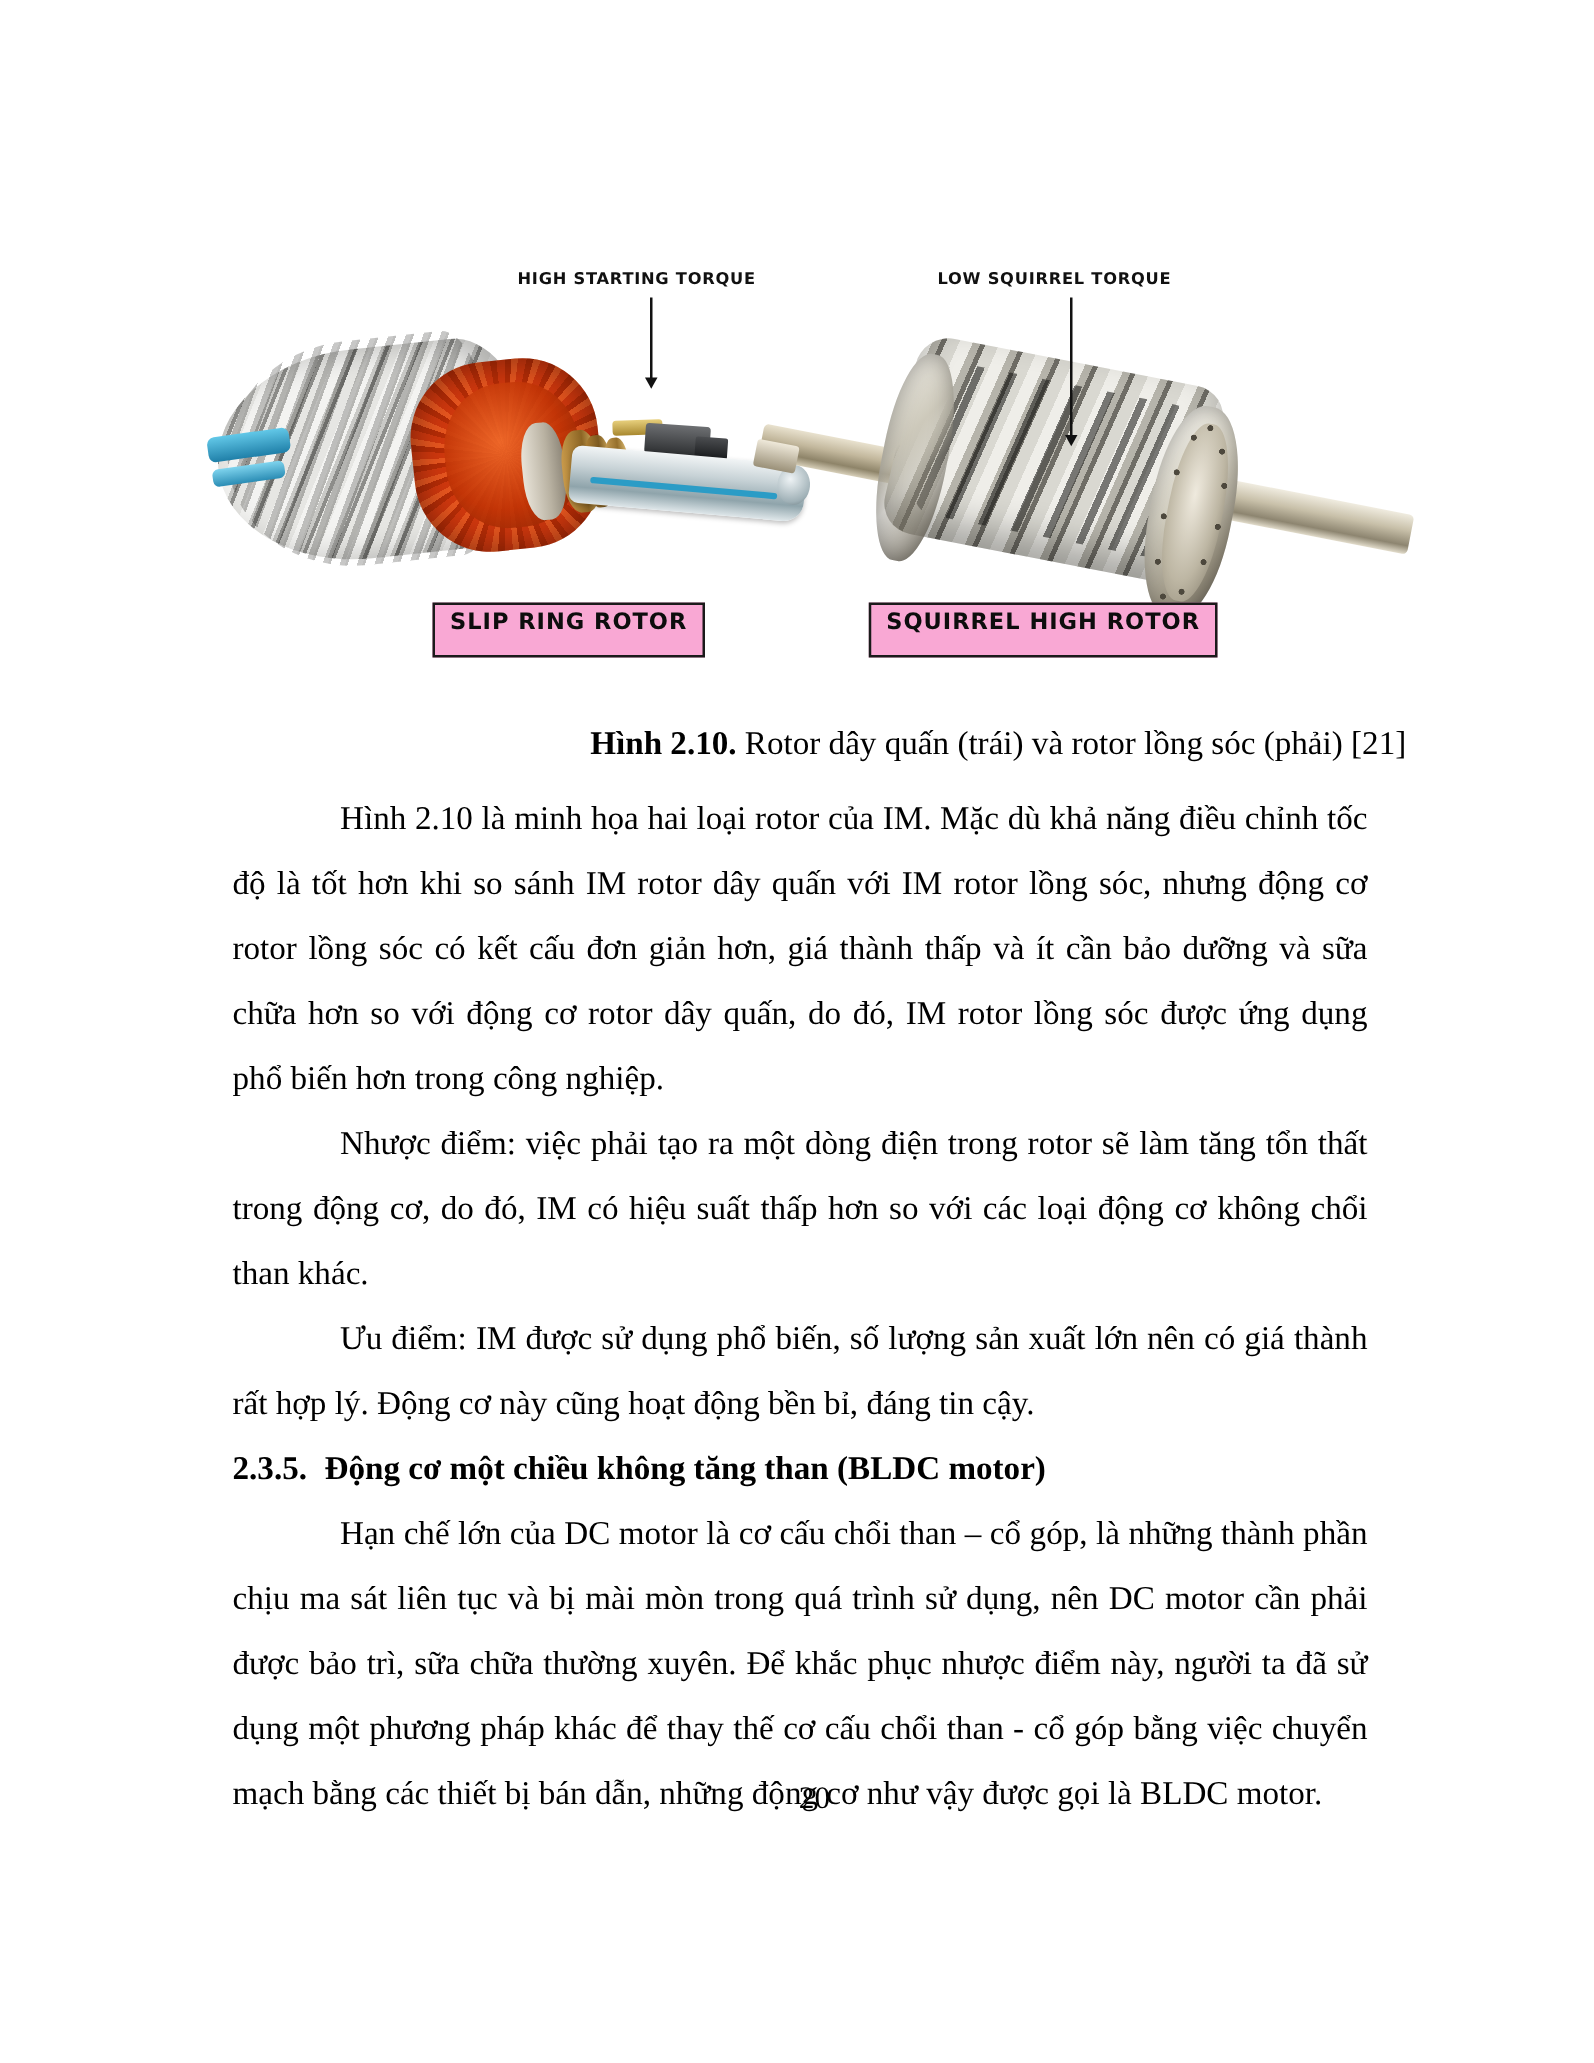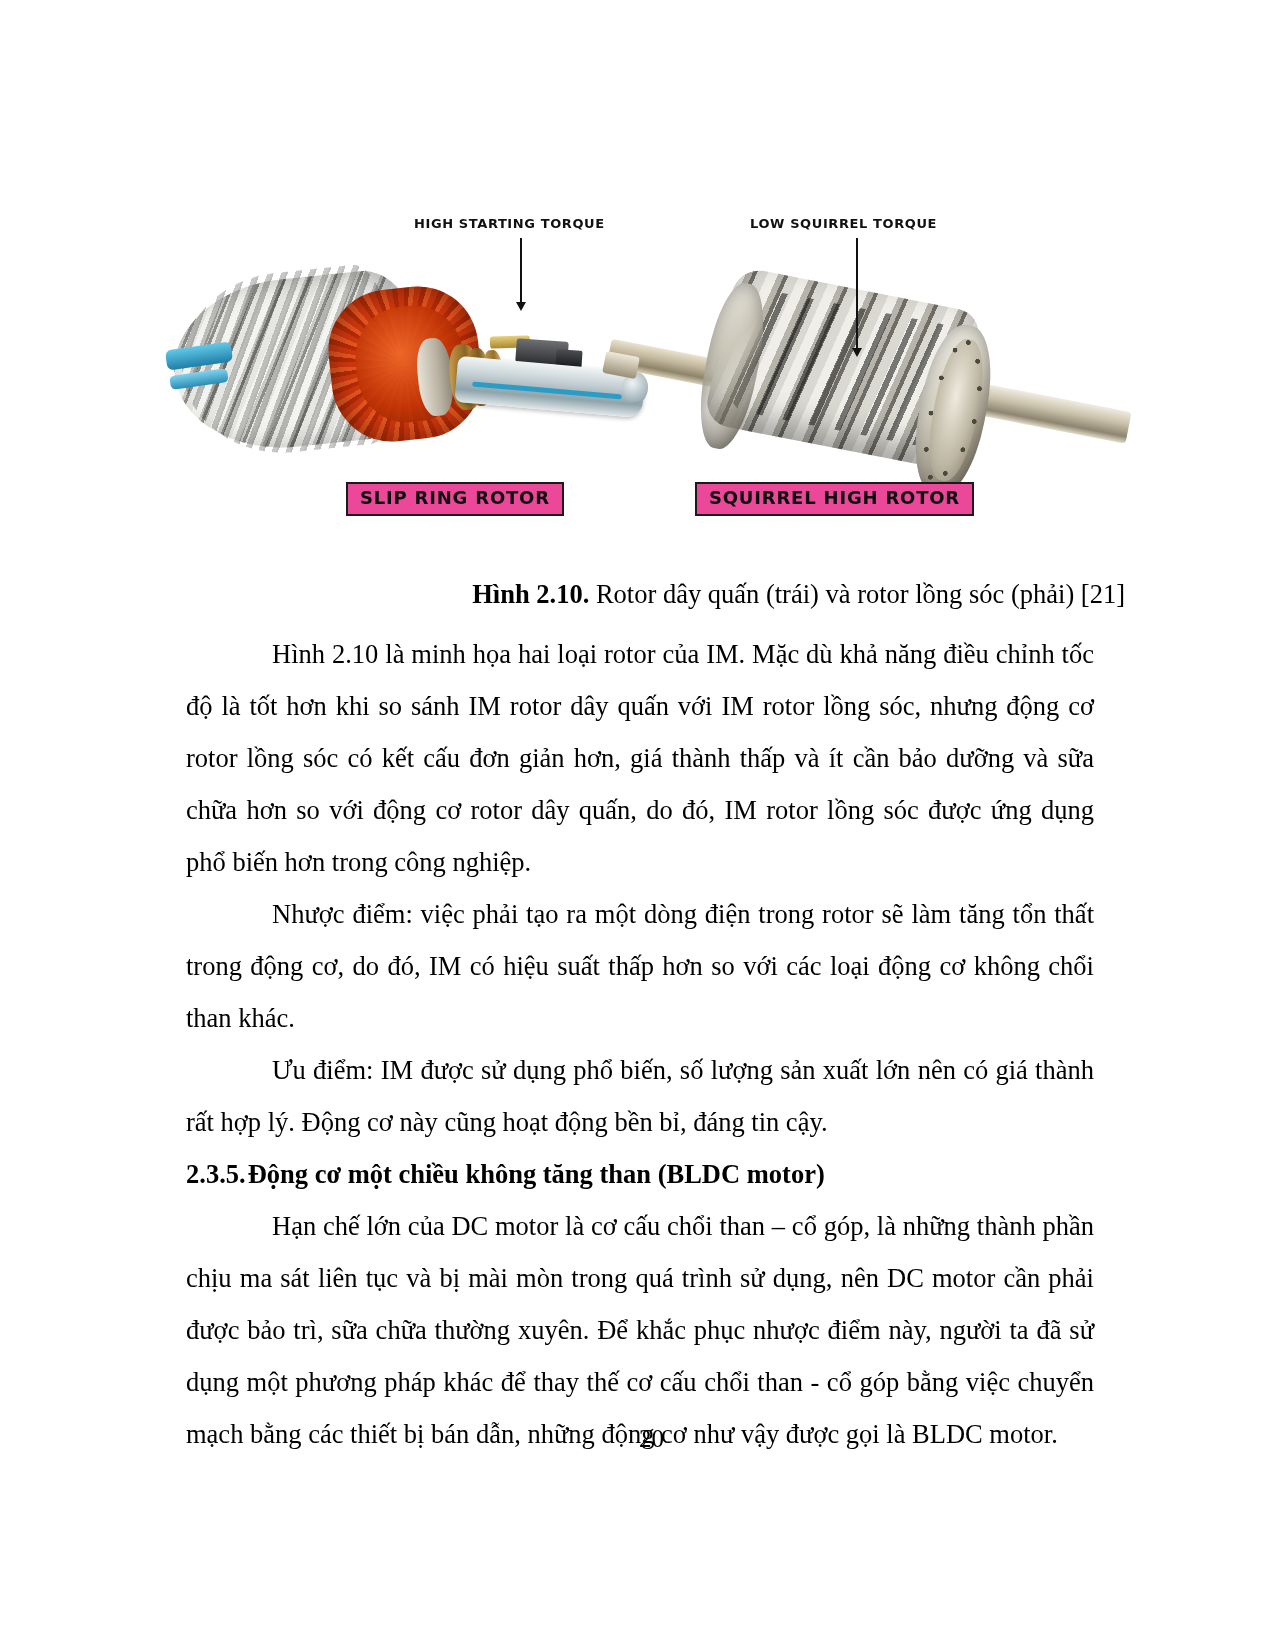--- a/index.html
+++ b/index.html
@@ -56,27 +56,27 @@
     border-left: 5px solid transparent;
     border-right: 5px solid transparent;
     border-top: 9px solid #111;
   }
   .leader-head-left  { left: 366px; top: 106px; }
   .leader-head-right { left: 702px; top: 152px; }
 
   .label-box {
     position: absolute;
     border: 2px solid #1a1a1a;
-    padding: 4px 12px 5px 12px;
+    padding: 4px 12px 15px 12px;
     font-family: "DejaVu Sans", sans-serif;
     font-weight: bold;
     font-size: 18px;
     letter-spacing: 0.8px;
     color: #0d0d0d;
-    background: #ec4899;
+    background: #f9a8d4;
     white-space: nowrap;
     line-height: 1.15;
   }
   .label-left  { left: 196px; top: 286px; }
   .label-right { left: 545px; top: 286px; }
 
   
   .art { position: absolute; }
 
   .wound {
@@ -330,21 +330,21 @@
   .body p.noindent { text-indent: 0; }
 
   .heading {
     margin: 0;
     font-weight: bold;
     text-indent: 0;
     text-align: left;
     font-size: 26.5px;
     line-height: 52px;
   }
-  .heading .num { margin-right: 2px; }
+  .heading .num { margin-right: 14px; }
 
   .page-number {
     position: absolute;
     left: 14px;
     top: 1425px;
     width: 1275px;
     text-align: center;
     font-size: 25px;
   }
 </style>

